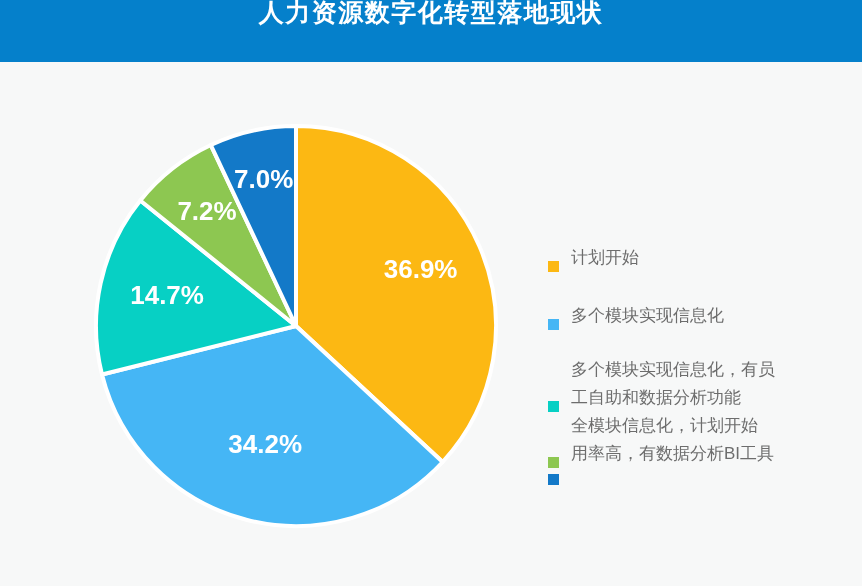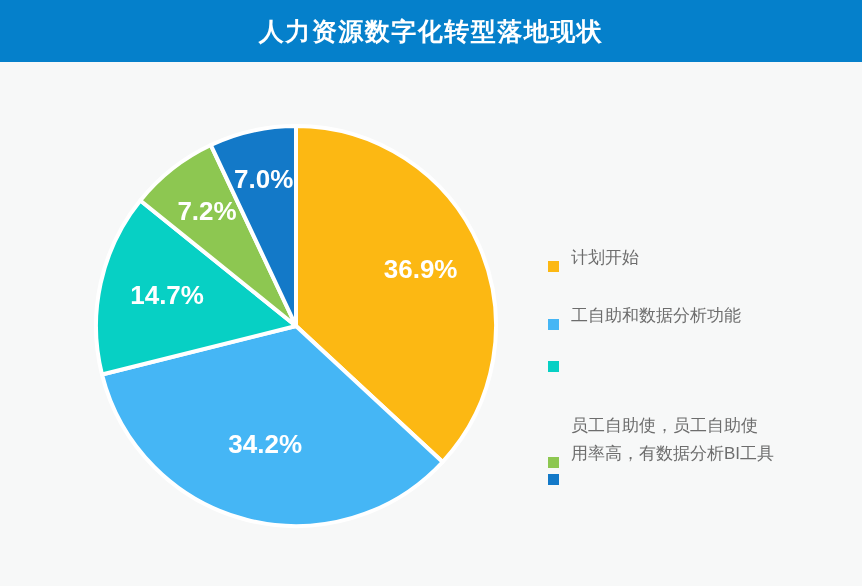--- a/index.html
+++ b/index.html
@@ -22,21 +22,21 @@
   }
   
   #title-banner {
     position: absolute;
     left: 0;
     top: 0;
     width: 862px;
     height: 62px;
     background: #0580cb;
     display: flex;
-    align-items: center;
+    align-items: flex-start;
     justify-content: center;
   }
   #title-text {
     color: #ffffff;
     font-size: 25px;
     font-weight: bold;
     letter-spacing: 1.5px;
     line-height: 1;
     white-space: nowrap;
   }
@@ -126,28 +126,30 @@
       </svg>
     </div>
 
     <div id="legend">
         <div class="legend-item" style="top: 64px;">
           <span class="legend-swatch" style="background: rgb(252, 184, 19);"></span>
           <span class="legend-label" style="color: rgb(109, 109, 109);">计划开始</span>
         </div>
         <div class="legend-item" style="top: 122px;">
           <span class="legend-swatch" style="background: rgb(69, 182, 245);"></span>
-          <span class="legend-label" style="color: rgb(109, 109, 109);">工自助和数据分析功能</span>
+          <span class="legend-label" style="color: rgb(109, 109, 109);">多个模块实现信息化</span>
         </div>
         <div class="legend-item" style="top: 176px;">
           <span class="legend-swatch" style="background: rgb(7, 208, 196);"></span>
+          <span class="legend-label" style="color: rgb(109, 109, 109);">多个模块实现信息化，有员
+工自助和数据分析功能</span>
         </div>
         <div class="legend-item" style="top: 232px;">
           <span class="legend-swatch" style="background: rgb(141, 199, 81);"></span>
-          <span class="legend-label" style="color: rgb(109, 109, 109);">员工自助使，员工自助使
+          <span class="legend-label" style="color: rgb(109, 109, 109);">全模块信息化，计划开始
 用率高，有数据分析BI工具</span>
         </div>
         <div class="legend-item" style="top: 289px;">
           <span class="legend-swatch" style="background: rgb(19, 121, 200);"></span>
         </div>
       </div>
 
   </div>
 </div>
 

